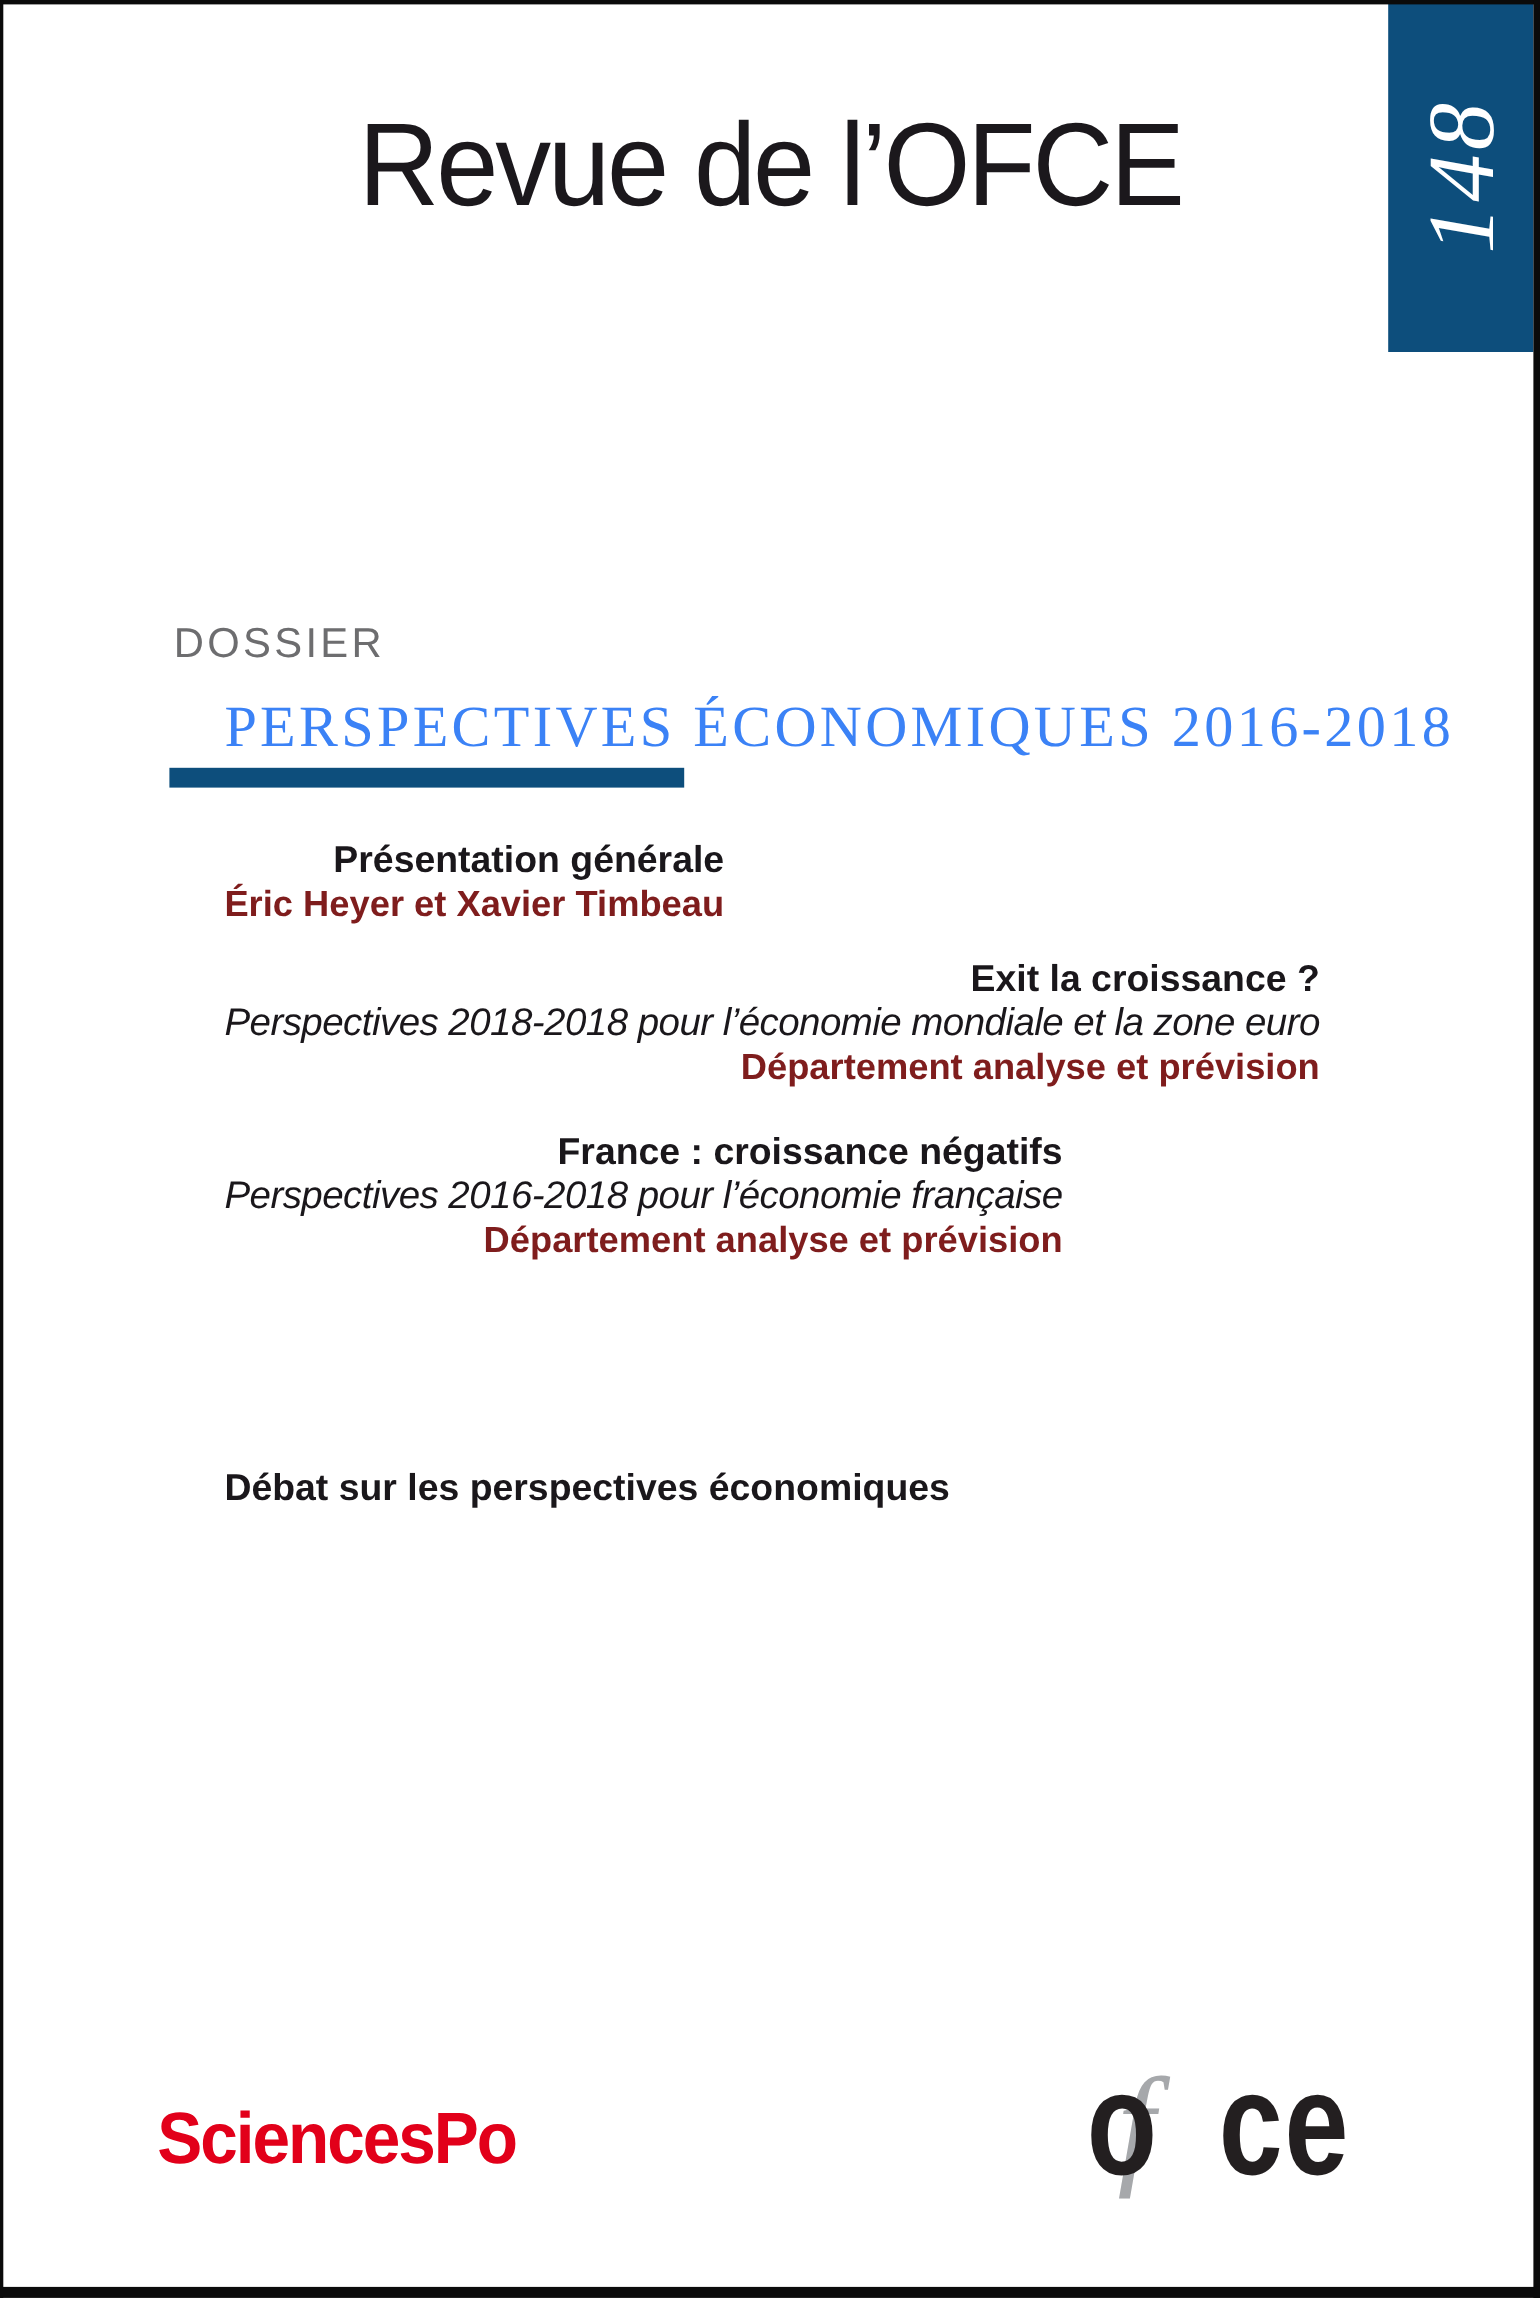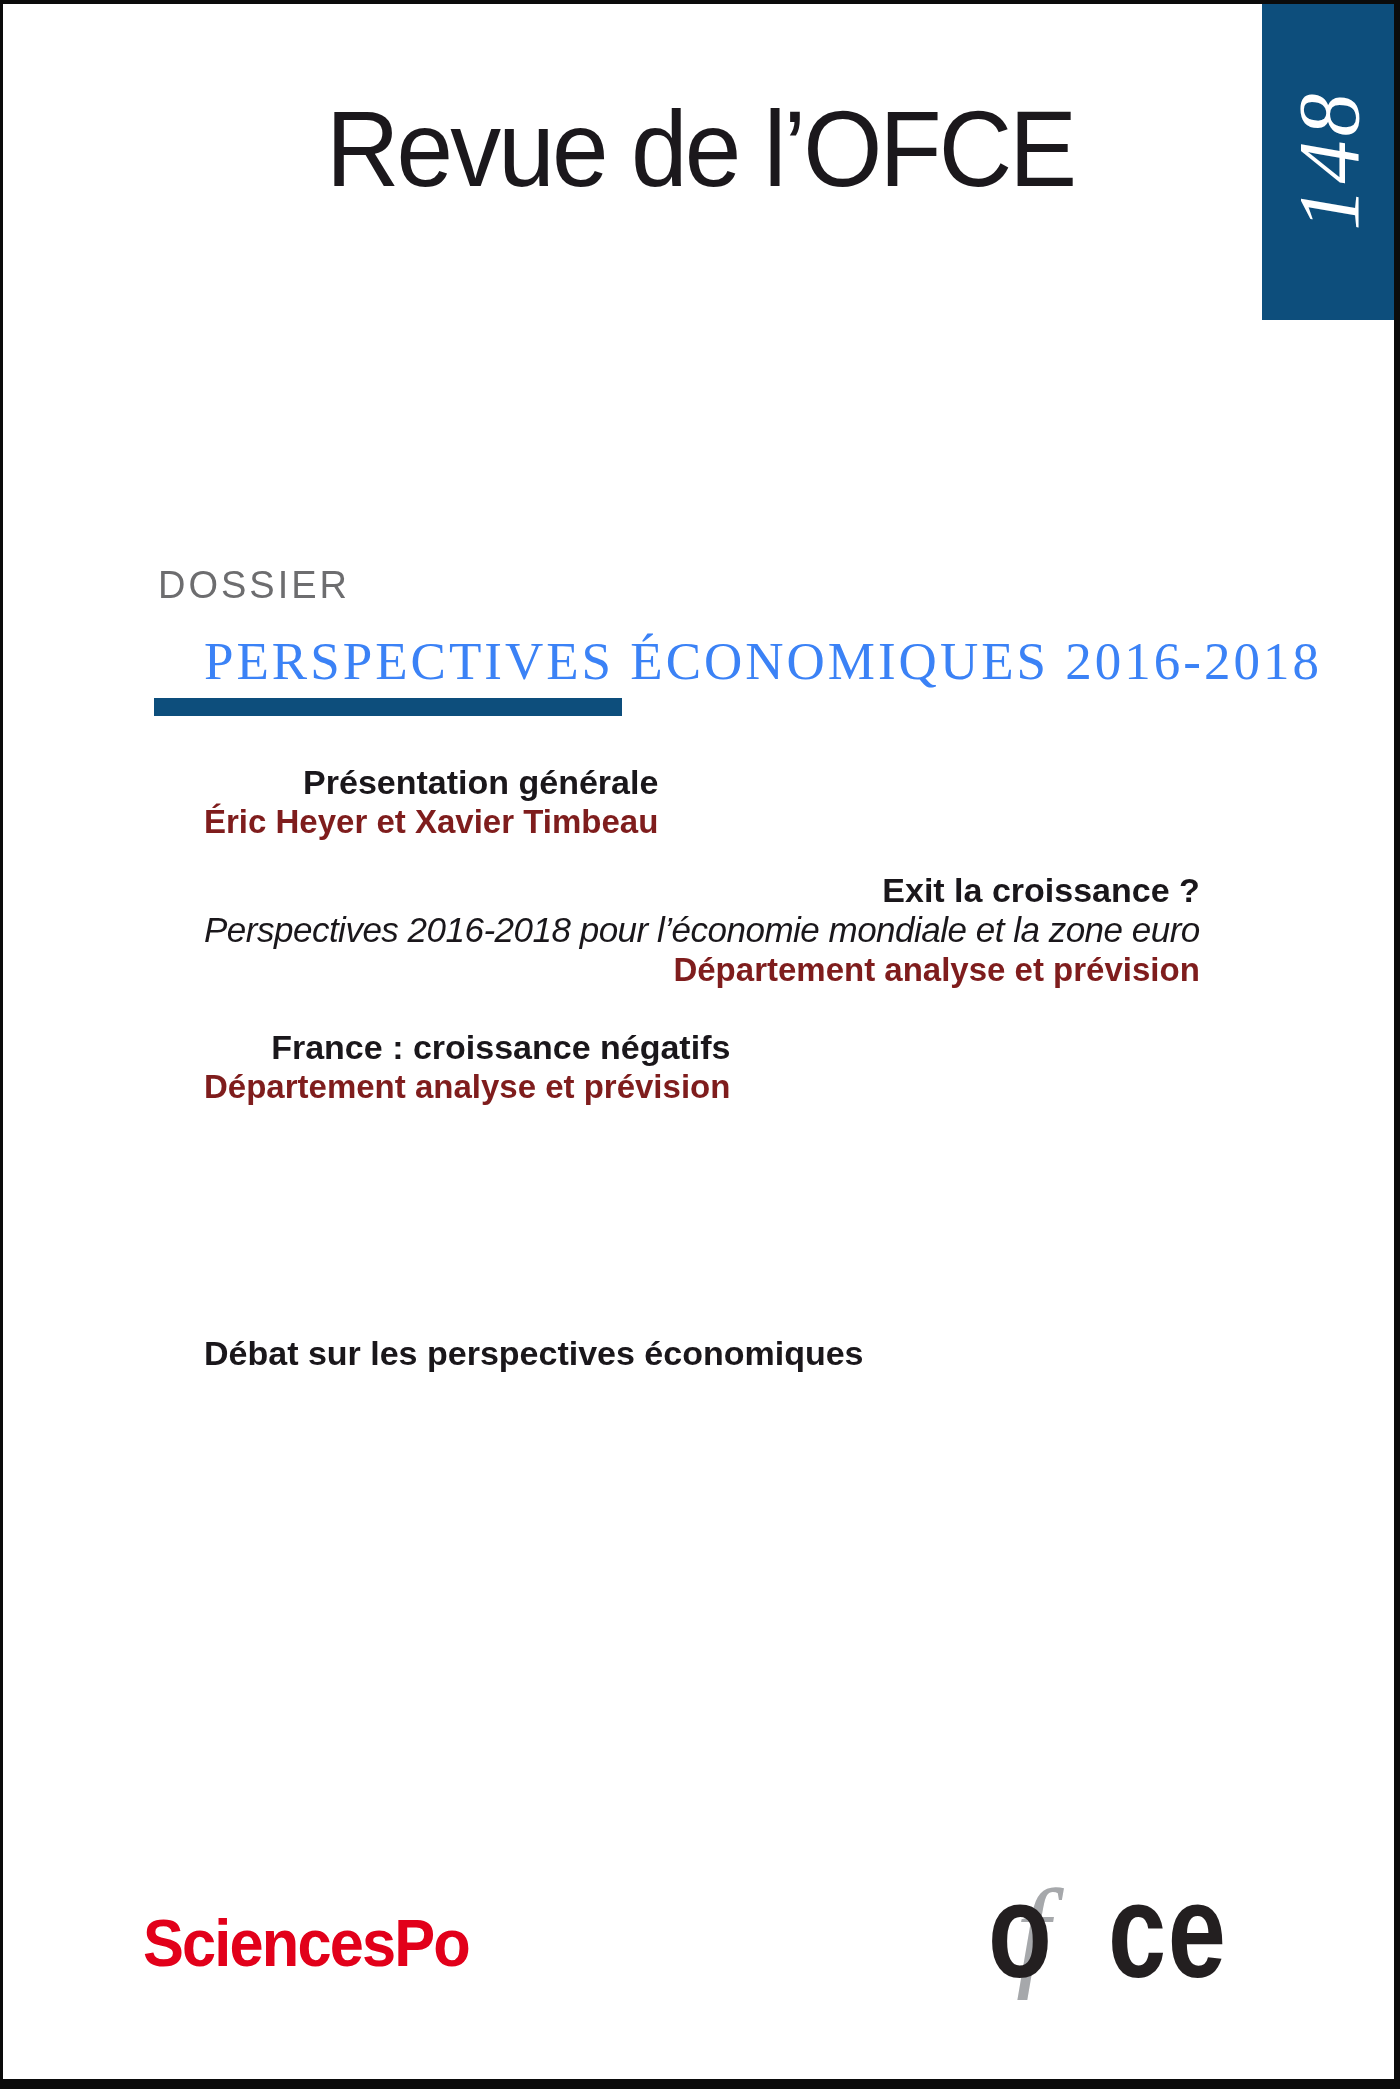--- a/index.html
+++ b/index.html
@@ -121,26 +121,27 @@
   <div class="dossier-title">PERSPECTIVES ÉCONOMIQUES 2016-2018</div>
   <div class="dossier-bar"></div>
 
   <div class="toc-entry toc-entry-1">
     <div class="line entry-title">Présentation générale</div>
     <div class="line entry-authors">Éric Heyer et Xavier Timbeau</div>
   </div>
 
   <div class="toc-entry toc-entry-2">
     <div class="line entry-title">Exit la croissance ?</div>
-    <div class="line entry-subtitle">Perspectives 2016-2018 pour l’économie mondiale et la zone euro</div>
+    <div class="line entry-subtitle">Perspectives 2018-2018 pour l’économie mondiale et la zone euro</div>
     <div class="line entry-authors">Département analyse et prévision</div>
   </div>
 
   <div class="toc-entry toc-entry-3">
     <div class="line entry-title">France : croissance négatifs</div>
+    <div class="line entry-subtitle">Perspectives 2016-2018 pour l’économie française</div>
     <div class="line entry-authors">Département analyse et prévision</div>
   </div>
 
 
   <div class="toc-entry toc-entry-5">
     <div class="line entry-title">Débat sur les perspectives économiques</div>
   </div>
 
   <div class="sciencespo-logo">SciencesPo</div>
 

